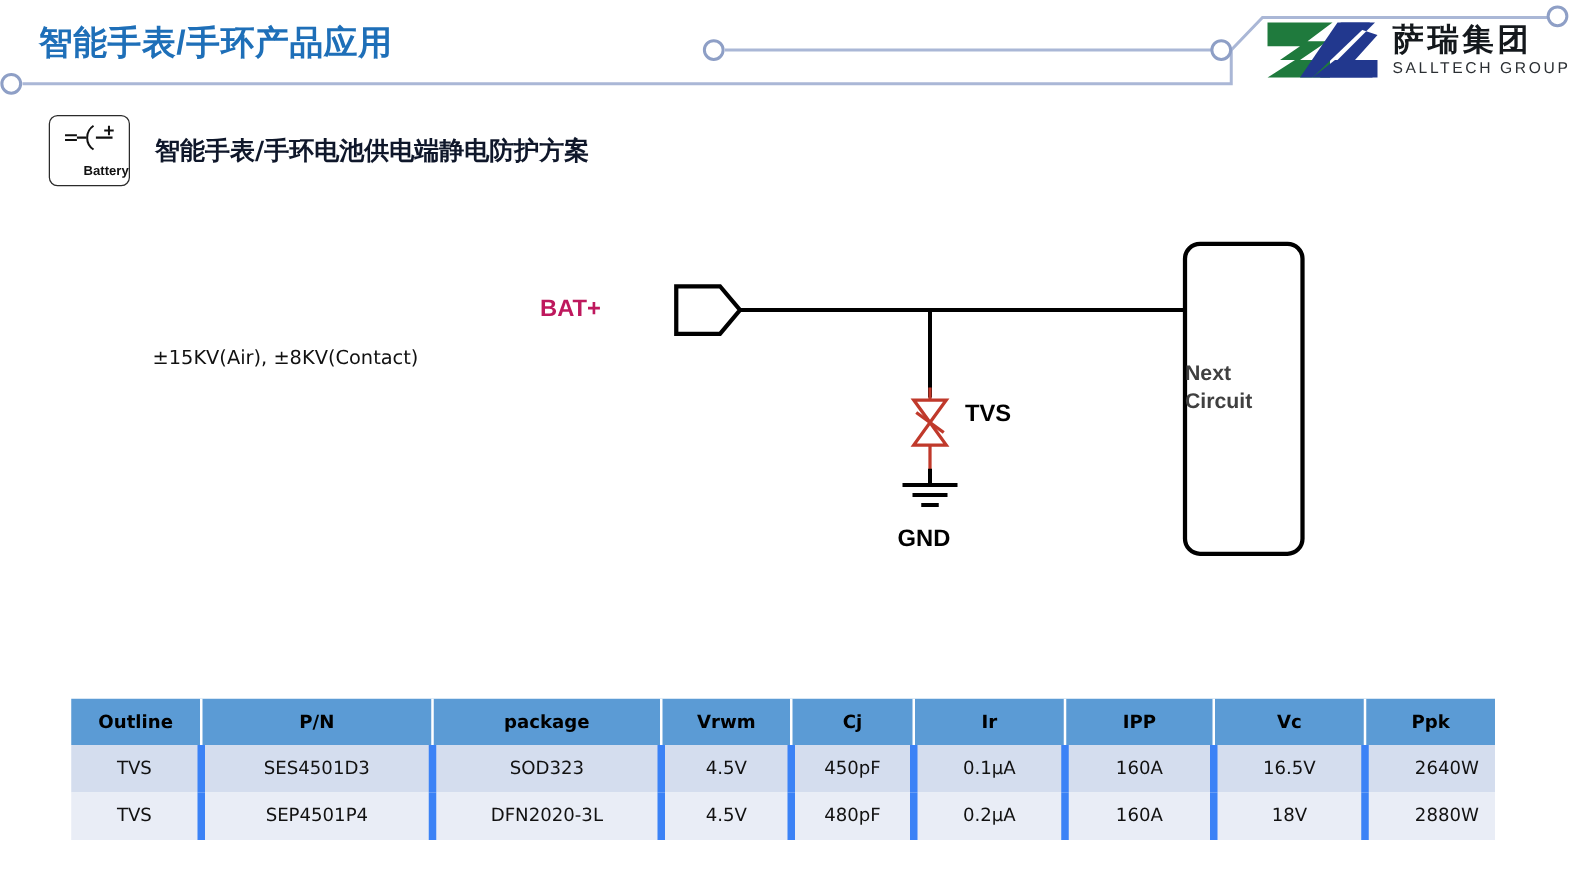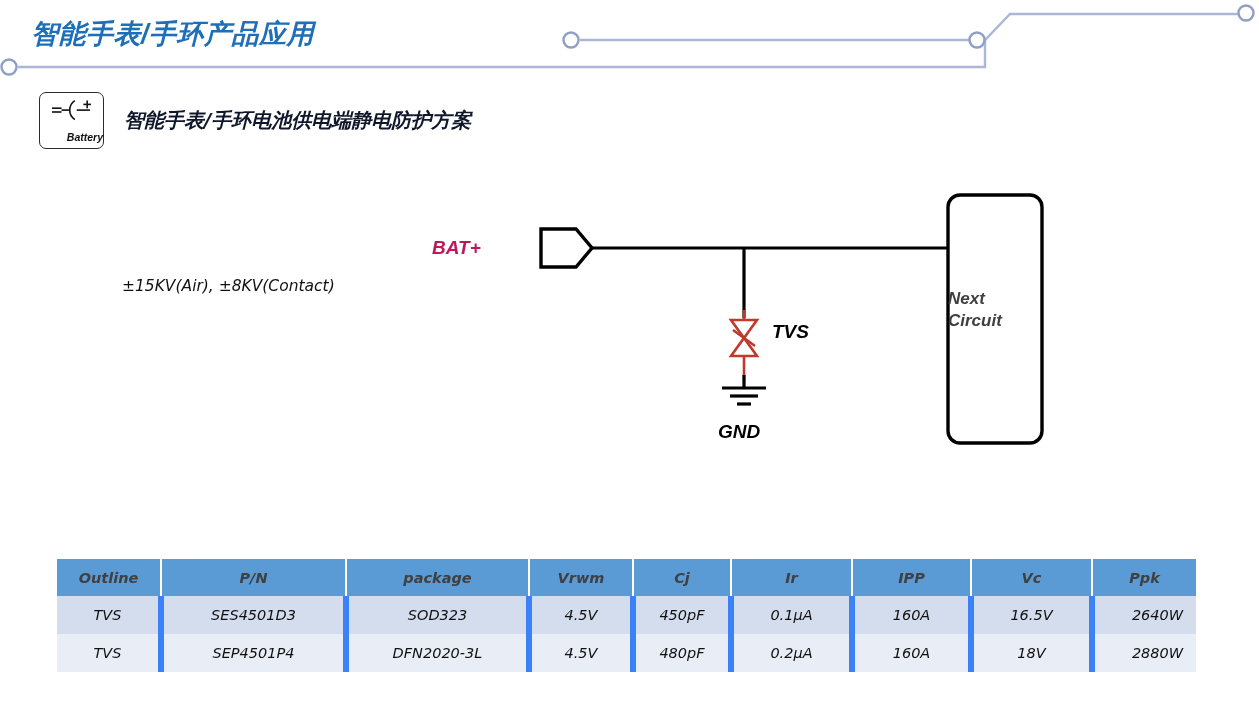--- a/index.html
+++ b/index.html
@@ -2,21 +2,21 @@
 <html><head>
 <meta charset="utf-8">
 <style>
   * { box-sizing: border-box; margin: 0; padding: 0; }
   html, body {
     width: 1259px; height: 704px;
     background: #ffffff;
     font-family: "Liberation Sans", "DejaVu Sans", sans-serif;
     overflow: hidden;
   }
-  #page { position: relative; width: 1135px; height: 704px; background: #fff; font-style: italic; }
+  #page { position: relative; width: 1135px; height: 704px; background: #fff; }
 
   
   .page-title {
     position: absolute; left: 31px; top: 16px;
     font-size: 27px; font-weight: bold; letter-spacing: 0.5px;
     color: #1e6fb8;
     white-space: nowrap;
   }
   .header-deco { position: absolute; left: 0; top: 0; width: 1259px; height: 90px; }
 
@@ -83,21 +83,21 @@
   }
 
   
   .spec-table {
     position: absolute; left: 57px; top: 559px;
     width: 1139px;
     border-collapse: collapse;
     font-family: "DejaVu Sans", sans-serif;
   }
   .spec-table th {
-    background: #5b9bd5; color: #404040;
+    background: #5b9bd5; color: #000000;
     font-size: 14.5px; font-weight: bold;
     height: 37px; text-align: center;
     border-left: 2px solid #ffffff; border-right: 2px solid #ffffff;
   }
   .spec-table th:first-child { border-left: none; }
   .spec-table th:last-child { border-right: none; }
   .spec-table td {
     font-size: 14.5px; color: #111; height: 38px;
     text-align: center;
     border-left: 6px solid #3b82f6; border-right: 2px solid #ffffff;
@@ -122,20 +122,35 @@
     <g fill="#ffffff" stroke="#8e9fc6" stroke-width="2.4">
       <circle cx="9" cy="67" r="7.5"></circle>
       <circle cx="571" cy="40" r="7.5"></circle>
       <circle cx="977" cy="40" r="7.5"></circle>
       <circle cx="1246" cy="13" r="7.5"></circle>
     </g>
   </svg>
 
   <div class="page-title">智能手表/手环产品应用</div>
 
+  <div class="logo-wrap">
+    <svg class="logo-mark" viewBox="0 0 96 52" width="96" height="52">
+
+      <polygon points="4,4 56,4 36,19 52,19 30,34 14,34 30,23 4,23" fill="#1f7a3d"></polygon>
+      <polygon points="4,34 26,34 4,48 54,48 54,34 30,34" fill="#1f7a3d"></polygon>
+
+      <polygon points="62,4 90,4 46,48 88,48 88,34 74,34 92,14" fill="#22388e"></polygon>
+      <polygon points="60,4 86,4 40,48 30,48" fill="#22388e"></polygon>
+      <polygon points="40,48 92,48 92,34 58,34" fill="#22388e"></polygon>
+    </svg>
+    <div class="logo-text">
+      <div class="logo-cn">萨瑞集团</div>
+      <div class="logo-en">SALLTECH GROUP</div>
+    </div>
+  </div>
 
   <div class="battery-icon">
     <svg viewBox="0 0 65 40" width="63" height="38">
       <g stroke="#111" stroke-width="1.7" fill="none">
         <line x1="12" y1="16" x2="22" y2="16"></line>
         <line x1="12" y1="20" x2="22" y2="20"></line>
         <line x1="22" y1="18" x2="30" y2="18"></line>
         <path d="M 36 8 A 12 12 0 0 0 36 28"></path>
         <line x1="38" y1="18" x2="52" y2="18"></line>
         <line x1="45" y1="12" x2="53" y2="12"></line>

